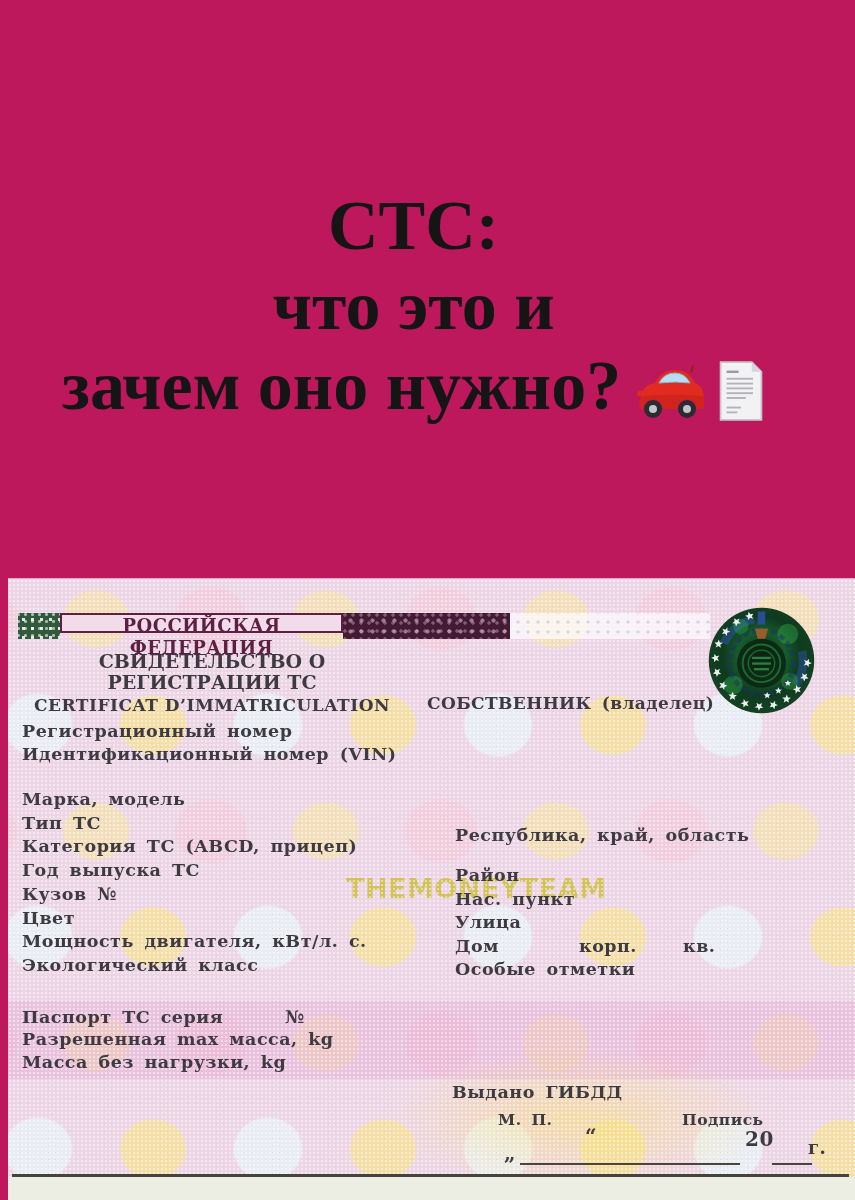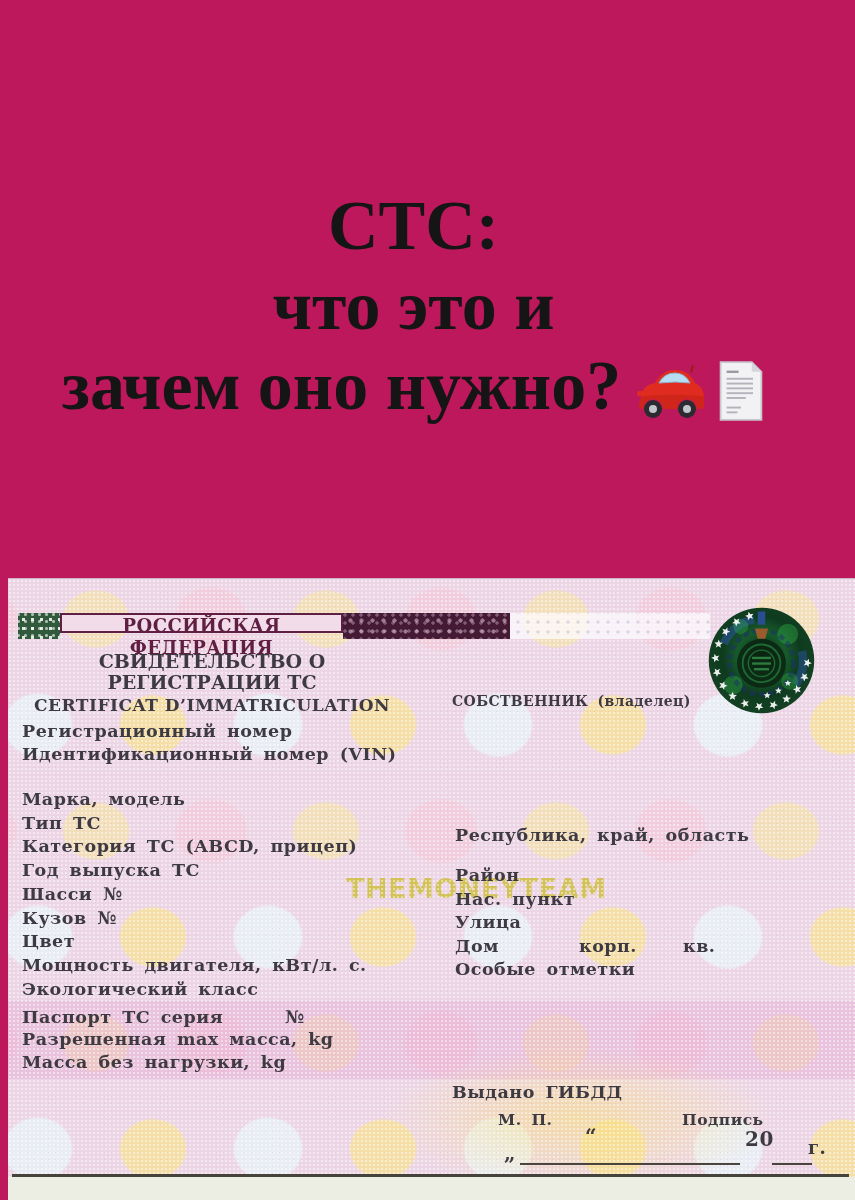--- a/index.html
+++ b/index.html
@@ -62,21 +62,21 @@
   .f,.lines div{font:700 17.5px "DejaVu Serif",serif;color:#3e3a42;
        letter-spacing:.5px;word-spacing:4px;white-space:nowrap;}
   .f{position:absolute;z-index:2;}
   .lines{position:absolute;z-index:2;}
 
   .id-fields{left:14px;top:141px;}   .id-fields div{line-height:22.5px;}
   .veh-fields{left:14px;top:209px;}  .veh-fields div{line-height:23.7px;}
   .pass-fields{left:14px;top:427px;} .pass-fields div{line-height:22.3px;}
   .pass-no{position:absolute;left:263px;top:0;}
 
-  .owner{left:444px;top:114px;font-size:14px;letter-spacing:.4px;}
+  .owner{left:419px;top:114px;font-size:17px;letter-spacing:.4px;}
   .region{left:447px;top:246px;}
   .addr{left:447px;top:285px;} .addr div{line-height:23.6px;}
   .house-row span.h{display:inline-block;width:124px;}
   .house-row span.b{display:inline-block;width:104px;}
   .issued{left:444px;top:503px;}
   .mp{left:490px;top:531px;font-size:15.5px;}
   .sig{left:674px;top:531px;font-size:15.5px;}
 
   .q-open{left:496px;top:562px;font-size:20px;}
   .q-close{left:577px;top:545px;font-size:20px;}
@@ -193,21 +193,20 @@
     <div class="lines id-fields">
       <div>Регистрационный номер</div>
       <div>Идентификационный номер (VIN)</div>
     </div>
 
     <div class="lines veh-fields">
       <div>Марка, модель</div>
       <div>Тип ТС</div>
       <div>Категория ТС (ABCD, прицеп)</div>
       <div>Год выпуска ТС</div>
-      <div>Шасси №</div>
       <div>Кузов №</div>
       <div>Цвет</div>
       <div>Мощность двигателя, кВт/л. с.</div>
       <div>Экологический класс</div>
     </div>
 
     <div class="lines pass-fields">
       <div style="position:relative">
         <span>Паспорт ТС серия</span>
         <span class="pass-no">№</span>

